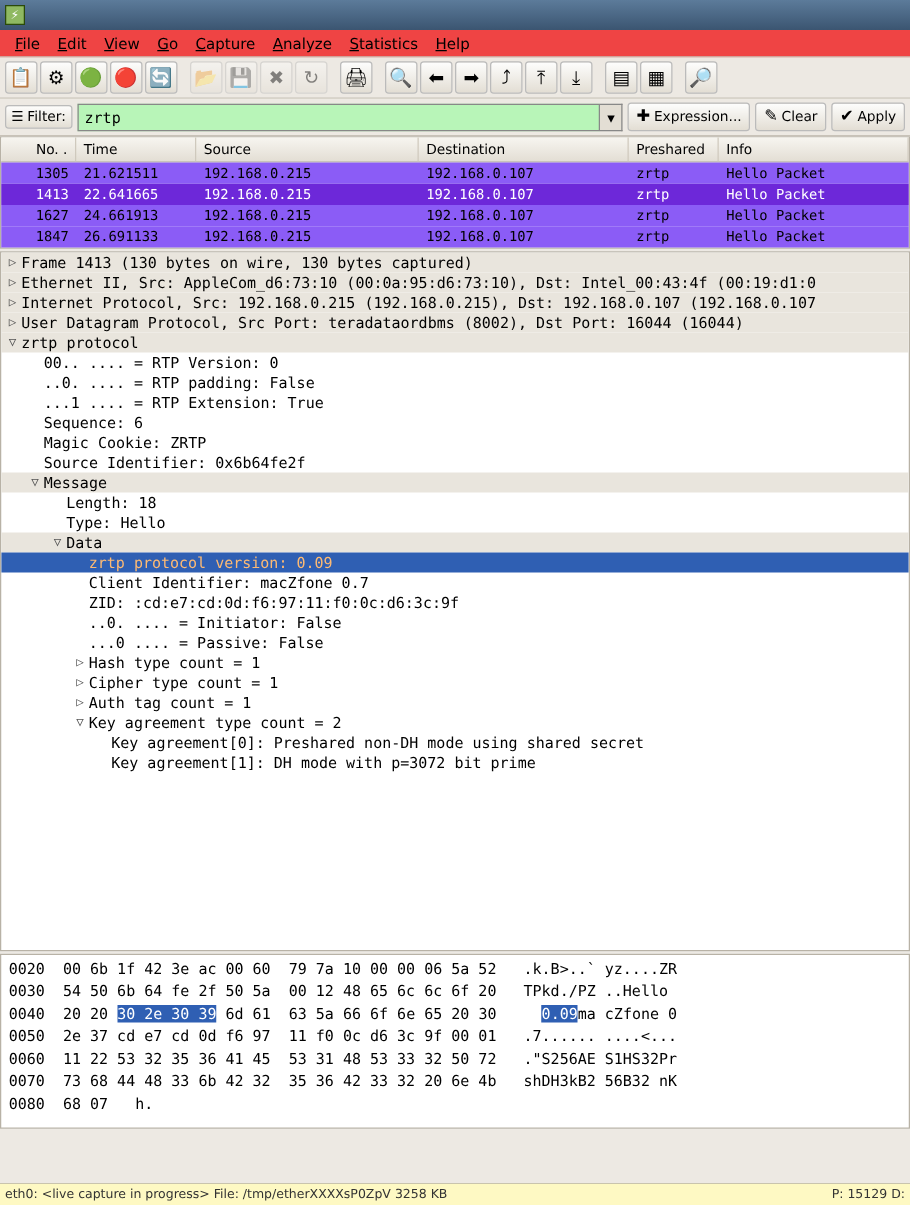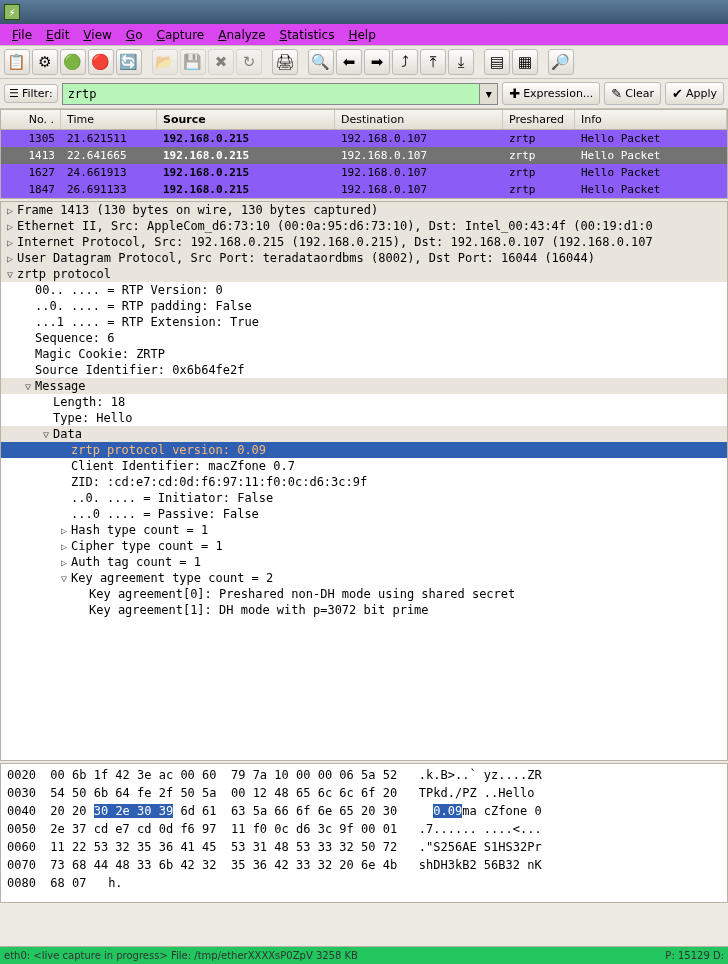--- a/index.html
+++ b/index.html
@@ -1,58 +1,58 @@
 <!DOCTYPE html>
 <html><head>
 <meta charset="utf-8">
 <style>
 * { margin:0; padding:0; box-sizing:border-box; }
 body { font-family: "DejaVu Sans", Arial, sans-serif; font-size:12px; background:#ede9e3; width:728px; height:964px; overflow:hidden; color:#000; }
 .mono { font-family:"DejaVu Sans Mono","Courier New",monospace; }
 .titlebar { height:24px; background:linear-gradient(#5c7b9a,#3b5571); color:#fff; display:flex; align-items:center; padding:0 4px; font-weight:bold; }
 .titlebar .icon-box { width:16px; height:16px; background:#8fb962; border:1px solid #2a4a0a; margin-right:6px; display:flex; align-items:center; justify-content:center; color:#fff; font-size:10px; }
 .titlebar .title { flex:1; text-align:right; padding-right:6px; text-shadow:1px 1px 1px rgba(0,0,0,0.4); }
-.menubar { height:22px; background:#d946ef; display:flex; align-items:center; padding:2px 6px; gap:2px; border-bottom:1px solid #c8c2b8; }
+.menubar { height:22px; background:#ef4444; display:flex; align-items:center; padding:2px 6px; gap:2px; border-bottom:1px solid #c8c2b8; }
 .menubar .menu-item { padding:2px 6px; cursor:default; }
 .menubar .menu-item u { text-decoration:underline; }
 .toolbar { padding:3px 4px; background:#ede9e3; border-bottom:1px solid #c8c2b8; display:flex; gap:2px; align-items:center; flex-wrap:nowrap; overflow:hidden; }
 .tool-btn { width:26px; height:26px; border:1px solid #bbb; background:linear-gradient(#fdfdfc,#e3ded4); border-radius:3px; display:flex; align-items:center; justify-content:center; cursor:default; font-size:15px; }
 .tool-btn.disabled { opacity:0.45; }
 .tool-sep { width:6px; }
 .filterbar { padding:3px 4px; display:flex; gap:4px; align-items:center; background:#ede9e3; border-bottom:1px solid #c8c2b8; }
 .filterbar .lbl-btn { display:flex; align-items:center; gap:3px; padding:2px 4px; border:1px solid #bbb; background:linear-gradient(#fdfdfc,#e3ded4); border-radius:3px; font-size:11px; }
 .filter-combo { flex:1; display:flex; }
 .filter-input { flex:1; background:#b8f5b8; border:1px solid #888; padding:3px 5px; font-family:monospace; font-size:12px; }
 .filter-dd { width:18px; border:1px solid #888; border-left:0; background:#e3ded4; display:flex; align-items:center; justify-content:center; }
 .btn { display:flex; align-items:center; gap:3px; padding:3px 6px; border:1px solid #bbb; background:linear-gradient(#fdfdfc,#e3ded4); border-radius:3px; cursor:default; font-size:11px; }
 .btn .bi { font-size:13px; }
 .packet-list { border:1px solid #b8b2a6; background:#fff; }
 .pl-header { display:flex; background:linear-gradient(#f7f5f0,#e3ded4); border-bottom:1px solid #b8b2a6; font-size:11px; }
 .pl-header div { padding:3px 6px; border-right:1px solid #cfc9bd; }
 .pl-body { }
 .pl-row { display:flex; font-size:11px; padding:1px 0; }
 .pl-row div { padding:1px 6px; white-space:nowrap; overflow:hidden; }
 .row-cyan { background:#8b5cf6; }
-.row-sel { background:#737373; color:#fff; }
+.row-sel { background:#6d28d9; color:#fff; }
 .col-no { width:60px; text-align:right; }
 .col-time{ width:96px; }
-.col-src { width:178px;font-weight:bold; }
+.col-src { width:178px; }
 .col-dst { width:168px; }
 .col-proto { width:72px; }
 .col-info { flex:1; }
 .tree-pane { background:#fff; border:1px solid #b8b2a6; margin-top:2px; height:560px; overflow:auto; font-size:12px; }
 .tree-line { display:flex; align-items:center; white-space:nowrap; padding:1px 2px; }
 .tw { display:inline-block; width:14px; text-align:center; color:#555; font-size:10px; }
 .tree-line.hdr { background:#e9e5dd; }
 .tree-line.sel { background:#2f5fb3; color:#fdba74; }
 .tree-line.sel .tw { color:#fff; }
 .hex-pane { background:#fff; border:1px solid #b8b2a6; margin-top:2px; height:140px; overflow:hidden; font-size:12px; line-height:18px; padding:2px 6px; }
 .hex-line { white-space:pre; }
 .hex-hl { background:#2f5fb3; color:#fff; }
-.statusbar { position:fixed; bottom:0; left:0; right:0; height:18px; border-top:1px solid #b8b2a6; background:#22c55e; display:flex; font-size:10px; align-items:center; padding:0 4px; color:#333; }
+.statusbar { position:fixed; bottom:0; left:0; right:0; height:18px; border-top:1px solid #b8b2a6; background:#fef9c3; display:flex; font-size:10px; align-items:center; padding:0 4px; color:#333; }
 .statusbar .sb1 { flex:1; overflow:hidden; white-space:nowrap; }
 </style>
 </head>
 <body>
 
 <div class="titlebar">
   <div class="icon-box">⚡</div>
 </div>
 
 <div class="menubar">

